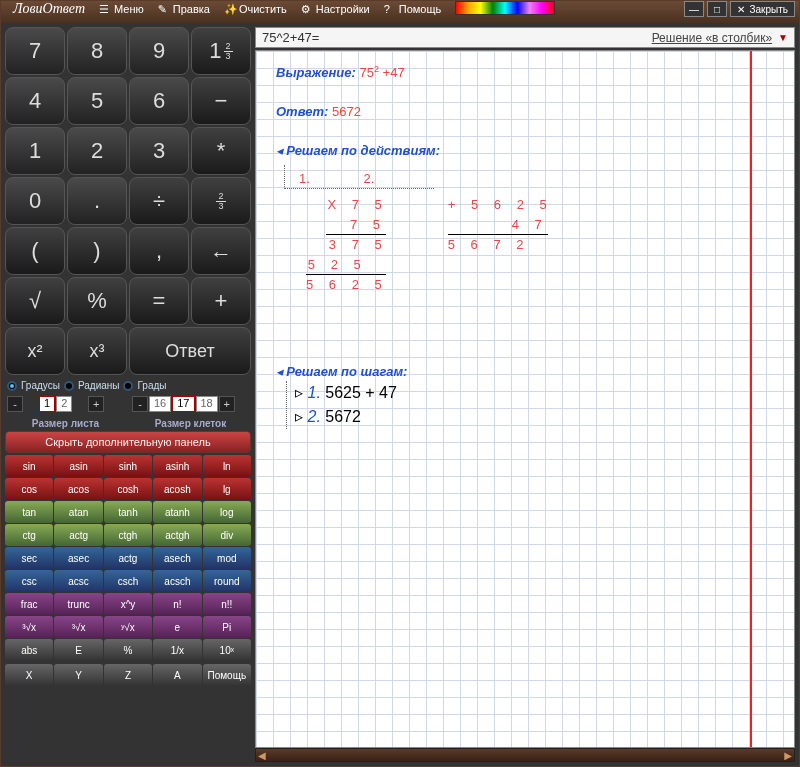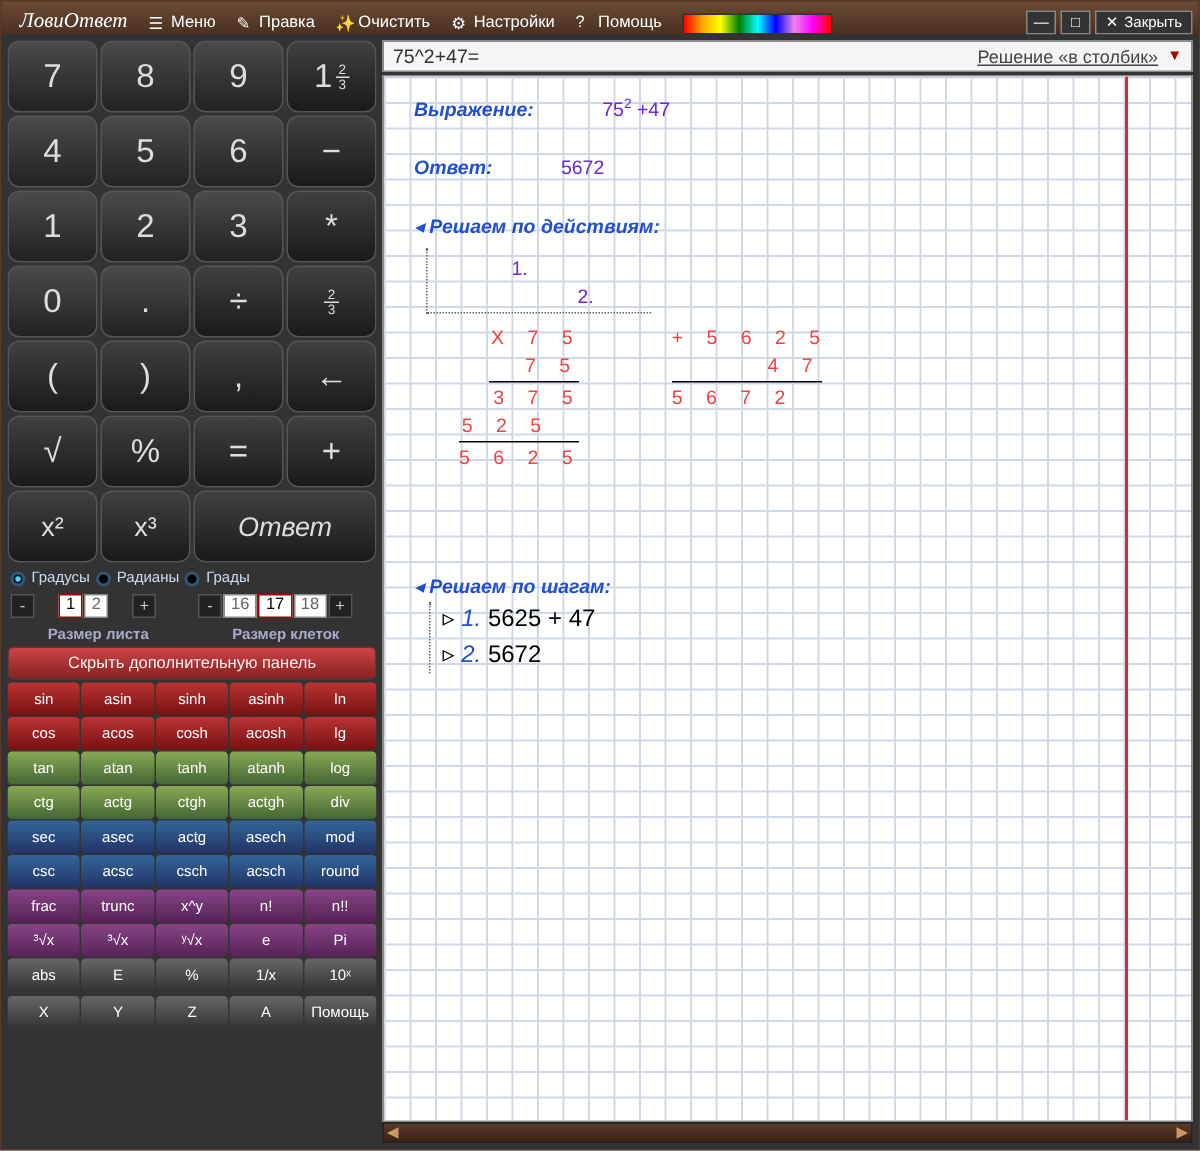--- a/index.html
+++ b/index.html
@@ -1,18 +1,18 @@
 <!DOCTYPE html>
 <html><head>
 <meta charset="utf-8">
 <style>
 * { margin:0; padding:0; box-sizing:border-box; font-family:Arial,sans-serif; }
 body { background:#666; width:800px; height:767px; overflow:hidden; }
 .window { width:800px; height:767px; background:#2a2a2a; border:1px solid #5a3a2a; display:flex; flex-direction:column; }
-.titlebar { height:22px; background:linear-gradient(#6b4a35,#4a3020); display:flex; align-items:flex-end; padding:0 4px; color:#fff; font-size:11px; }
+.titlebar { height:22px; background:linear-gradient(#6b4a35,#4a3020); display:flex; align-items:flex-start; padding:0 4px; color:#fff; font-size:11px; }
 .logo { font-style:italic; font-family:Georgia,serif; font-size:14px; color:#fff; padding:0 8px; }
 .menubar { display:flex; gap:2px; }
 .menuitem { display:flex; align-items:center; gap:3px; padding:2px 6px; cursor:pointer; border-radius:3px; }
 .menuitem .ico { width:12px; height:12px; display:inline-block; }
 .spectrum { width:100px; height:14px; margin-left:8px; background:linear-gradient(90deg,red,orange,yellow,green,cyan,blue,violet,magenta,red); border:1px solid #333; }
 .spacer { flex:1; }
 .winbtn { width:20px; height:16px; border:1px solid #888; background:#333; color:#fff; margin-left:3px; display:flex; align-items:center; justify-content:center; font-size:10px; cursor:pointer; }
 .closebtn { width:auto; padding:0 6px; display:flex; gap:4px; }
 .body { flex:1; display:flex; padding:4px; gap:4px; background:#333; overflow:hidden; }
 .left { width:246px; display:flex; flex-direction:column; gap:2px; overflow:hidden;}
@@ -44,21 +44,21 @@
 .right { flex:1; display:flex; flex-direction:column; }
 .exprbar { display:flex; background:#f5f5f5; border:1px solid #888; padding:2px 6px; align-items:center; font-size:13px; }
 .exprbar .expr { flex:1; color:#333; }
 .soltype { color:#444; text-decoration:underline; font-size:12px; cursor:pointer; }
 .dropdown-arrow { color:#a00; margin-left:6px; font-size:10px; }
 .paper { flex:1; background:#fff; border:1px solid #888; position:relative; overflow:hidden; margin-top:2px; }
 .grid { position:absolute; inset:0; background-image:linear-gradient(#d0d8e8 1px,transparent 1px),linear-gradient(90deg,#d0d8e8 1px,transparent 1px); background-size:17px 17px; }
 .redline { position:absolute; top:0; bottom:0; right:42px; width:2px; background:#e22; }
 .content { position:relative; padding:12px 20px; color:#2050d0; font-size:13px; font-style:italic; line-height:1.5; }
 .content .label { color:#2050d0; font-weight:bold; font-style:italic; }
-.content .val { color:#6d28d9; font-style:normal;padding-left:42px; }
+.content .val { color:#ef4444; font-style:normal; }
 .calc-table { font-family:Arial; color:#ef4444; font-style:normal; letter-spacing:6px; font-size:13px; margin-left:30px; }
 .calc-table .uline { border-bottom:1px solid #000; display:inline-block; }
 .steplist { color:#000; font-style:normal; font-size:16px; }
 .steplist .n { color:#2050d0; font-style:italic; }
 .scrollh { height:14px; background:linear-gradient(#5a3a2a,#3a2015); border:1px solid #222; display:flex; align-items:center; justify-content:space-between; padding:0 2px; color:#c96; font-size:10px; }
 sup { font-size:0.7em; }
 </style>
 </head>
 <body>
 
@@ -132,21 +132,21 @@
         <div class="key">(</div>
         <div class="key">)</div>
         <div class="key">,</div>
         <div class="key">←</div>
         <div class="key">√</div>
         <div class="key">%</div>
         <div class="key">=</div>
         <div class="key">+</div>
         <div class="key small">x²</div>
         <div class="key small">x³</div>
-        <div class="key small" style="grid-column:span 2;font-style:italic;">Ответ</div>
+        <div class="key small" style="grid-column:span 2;">Ответ</div>
       </div>
 
       <div class="anglemode">
         <span class="radio on"></span>
           <span>Градусы</span>
         <span class="radio"></span>
           <span>Радианы</span>
         <span class="radio"></span>
           <span>Грады</span>
       </div>

